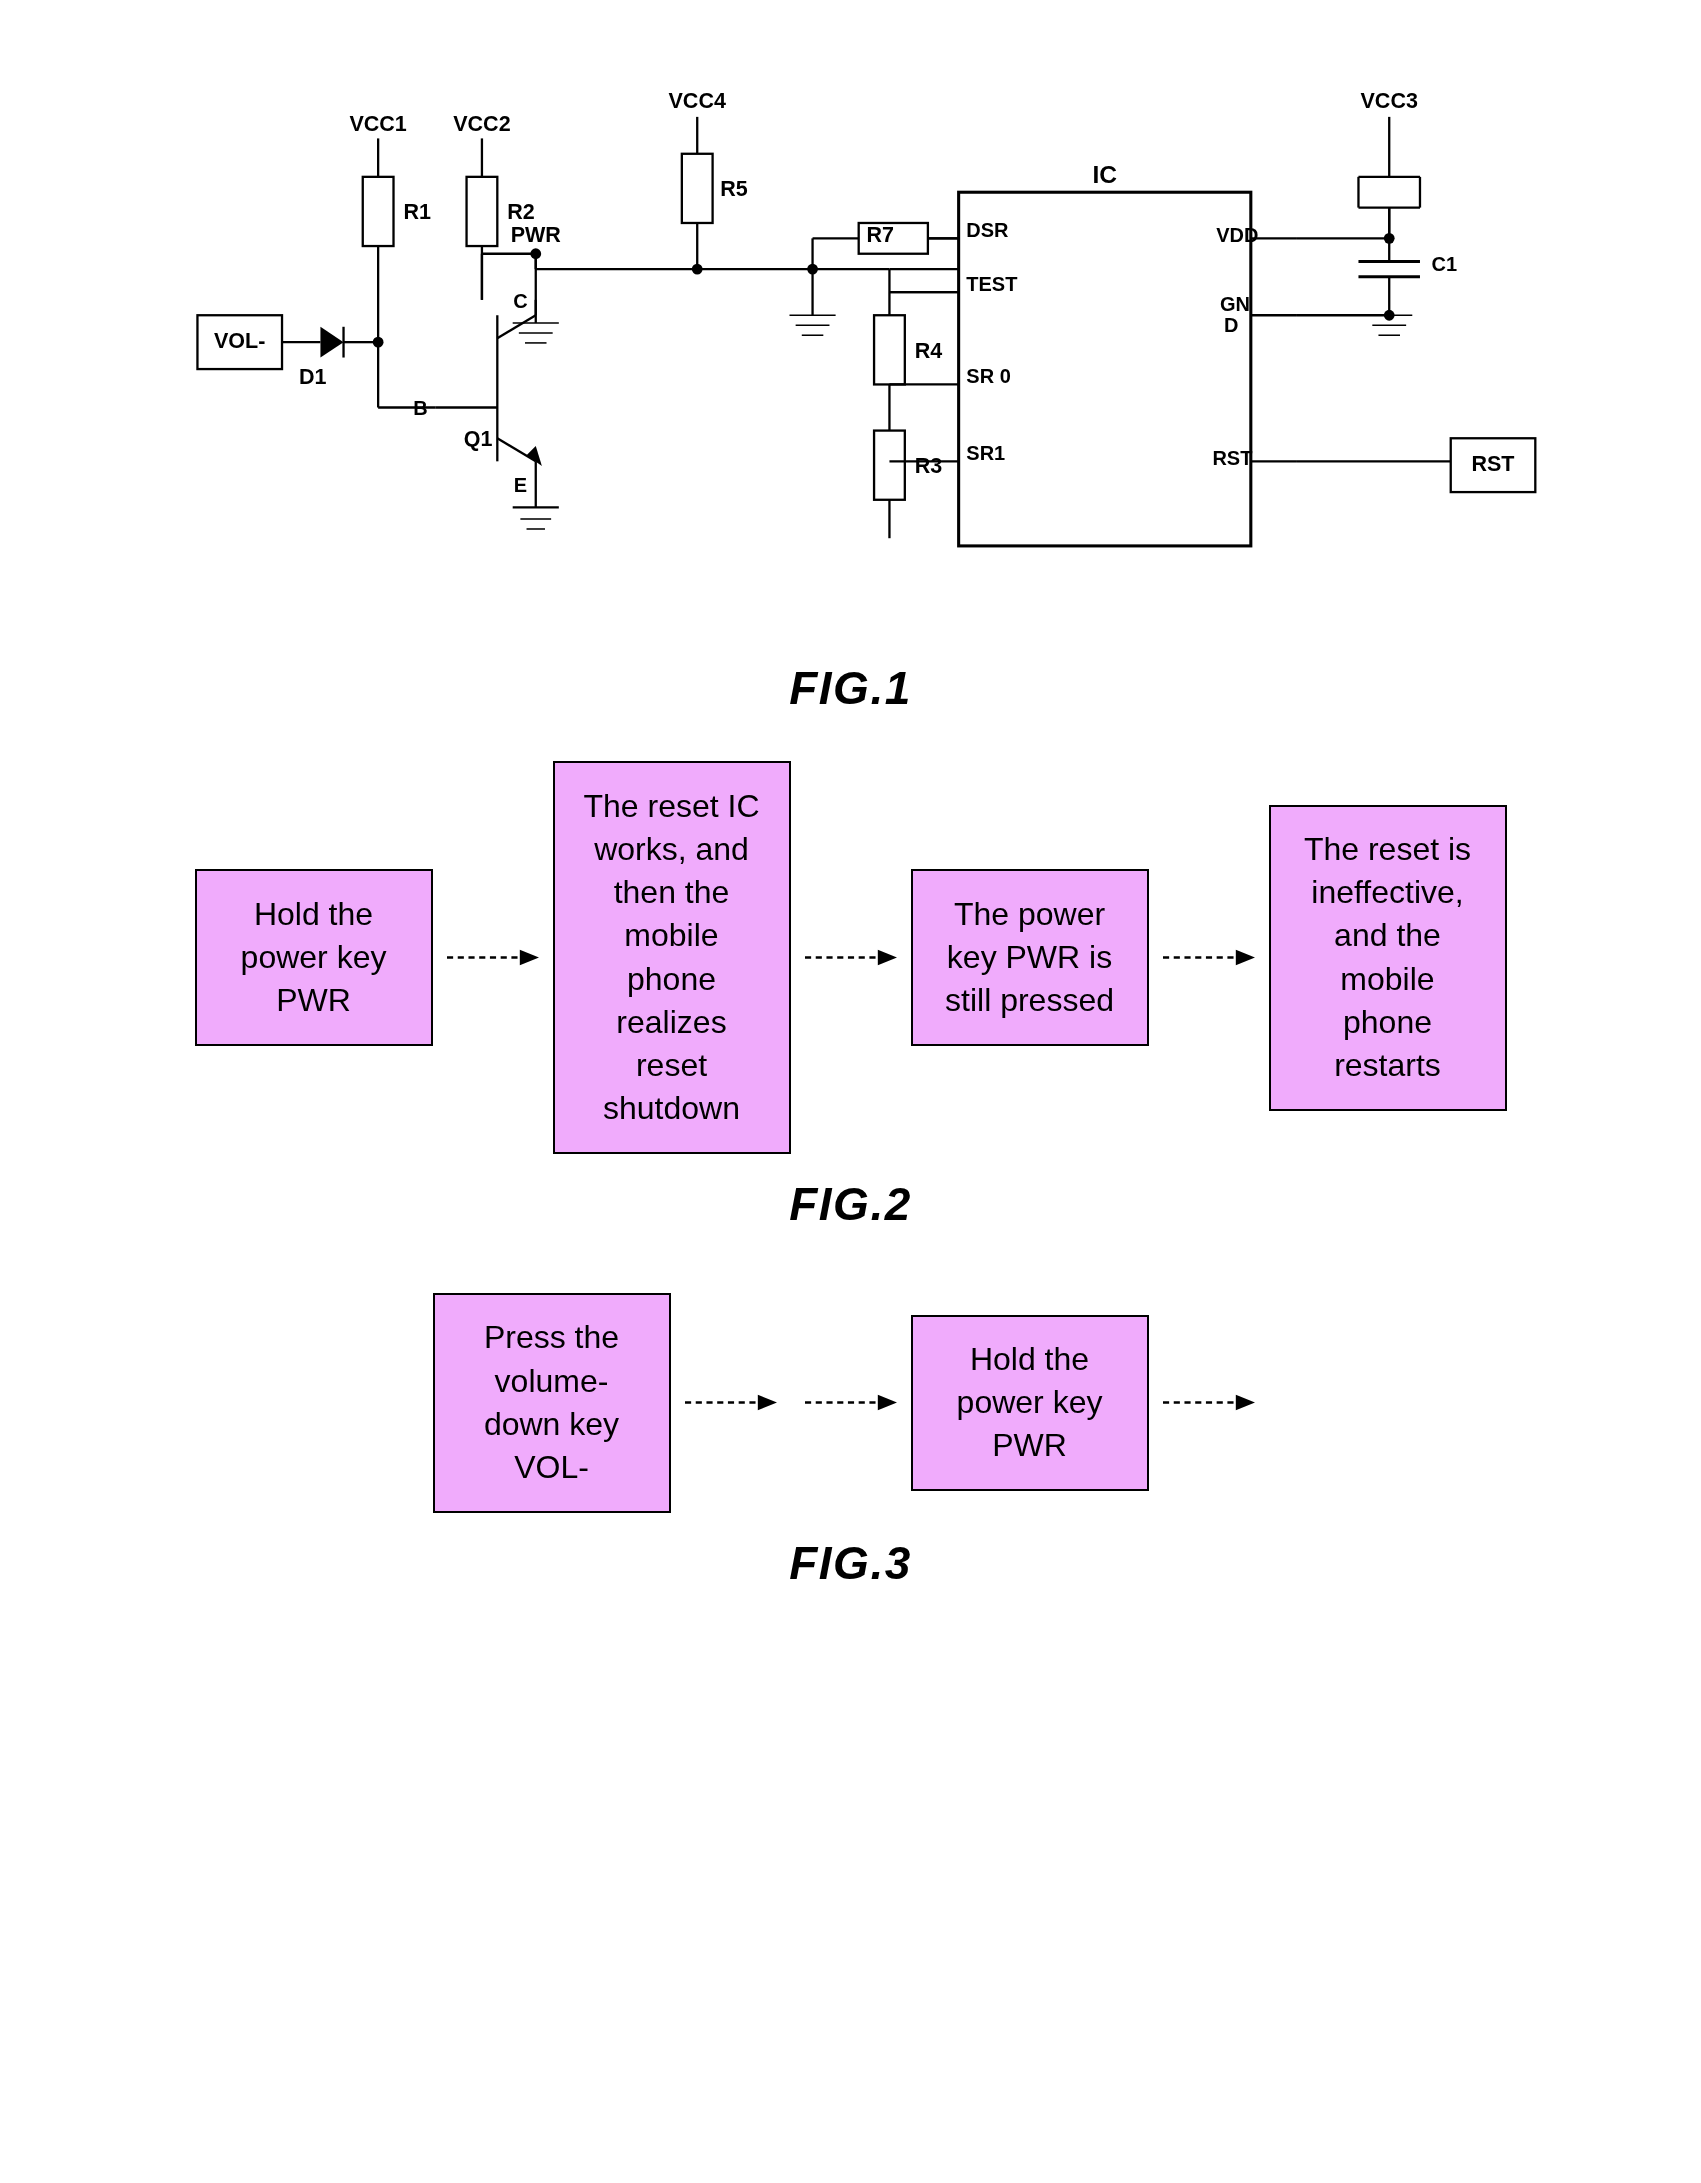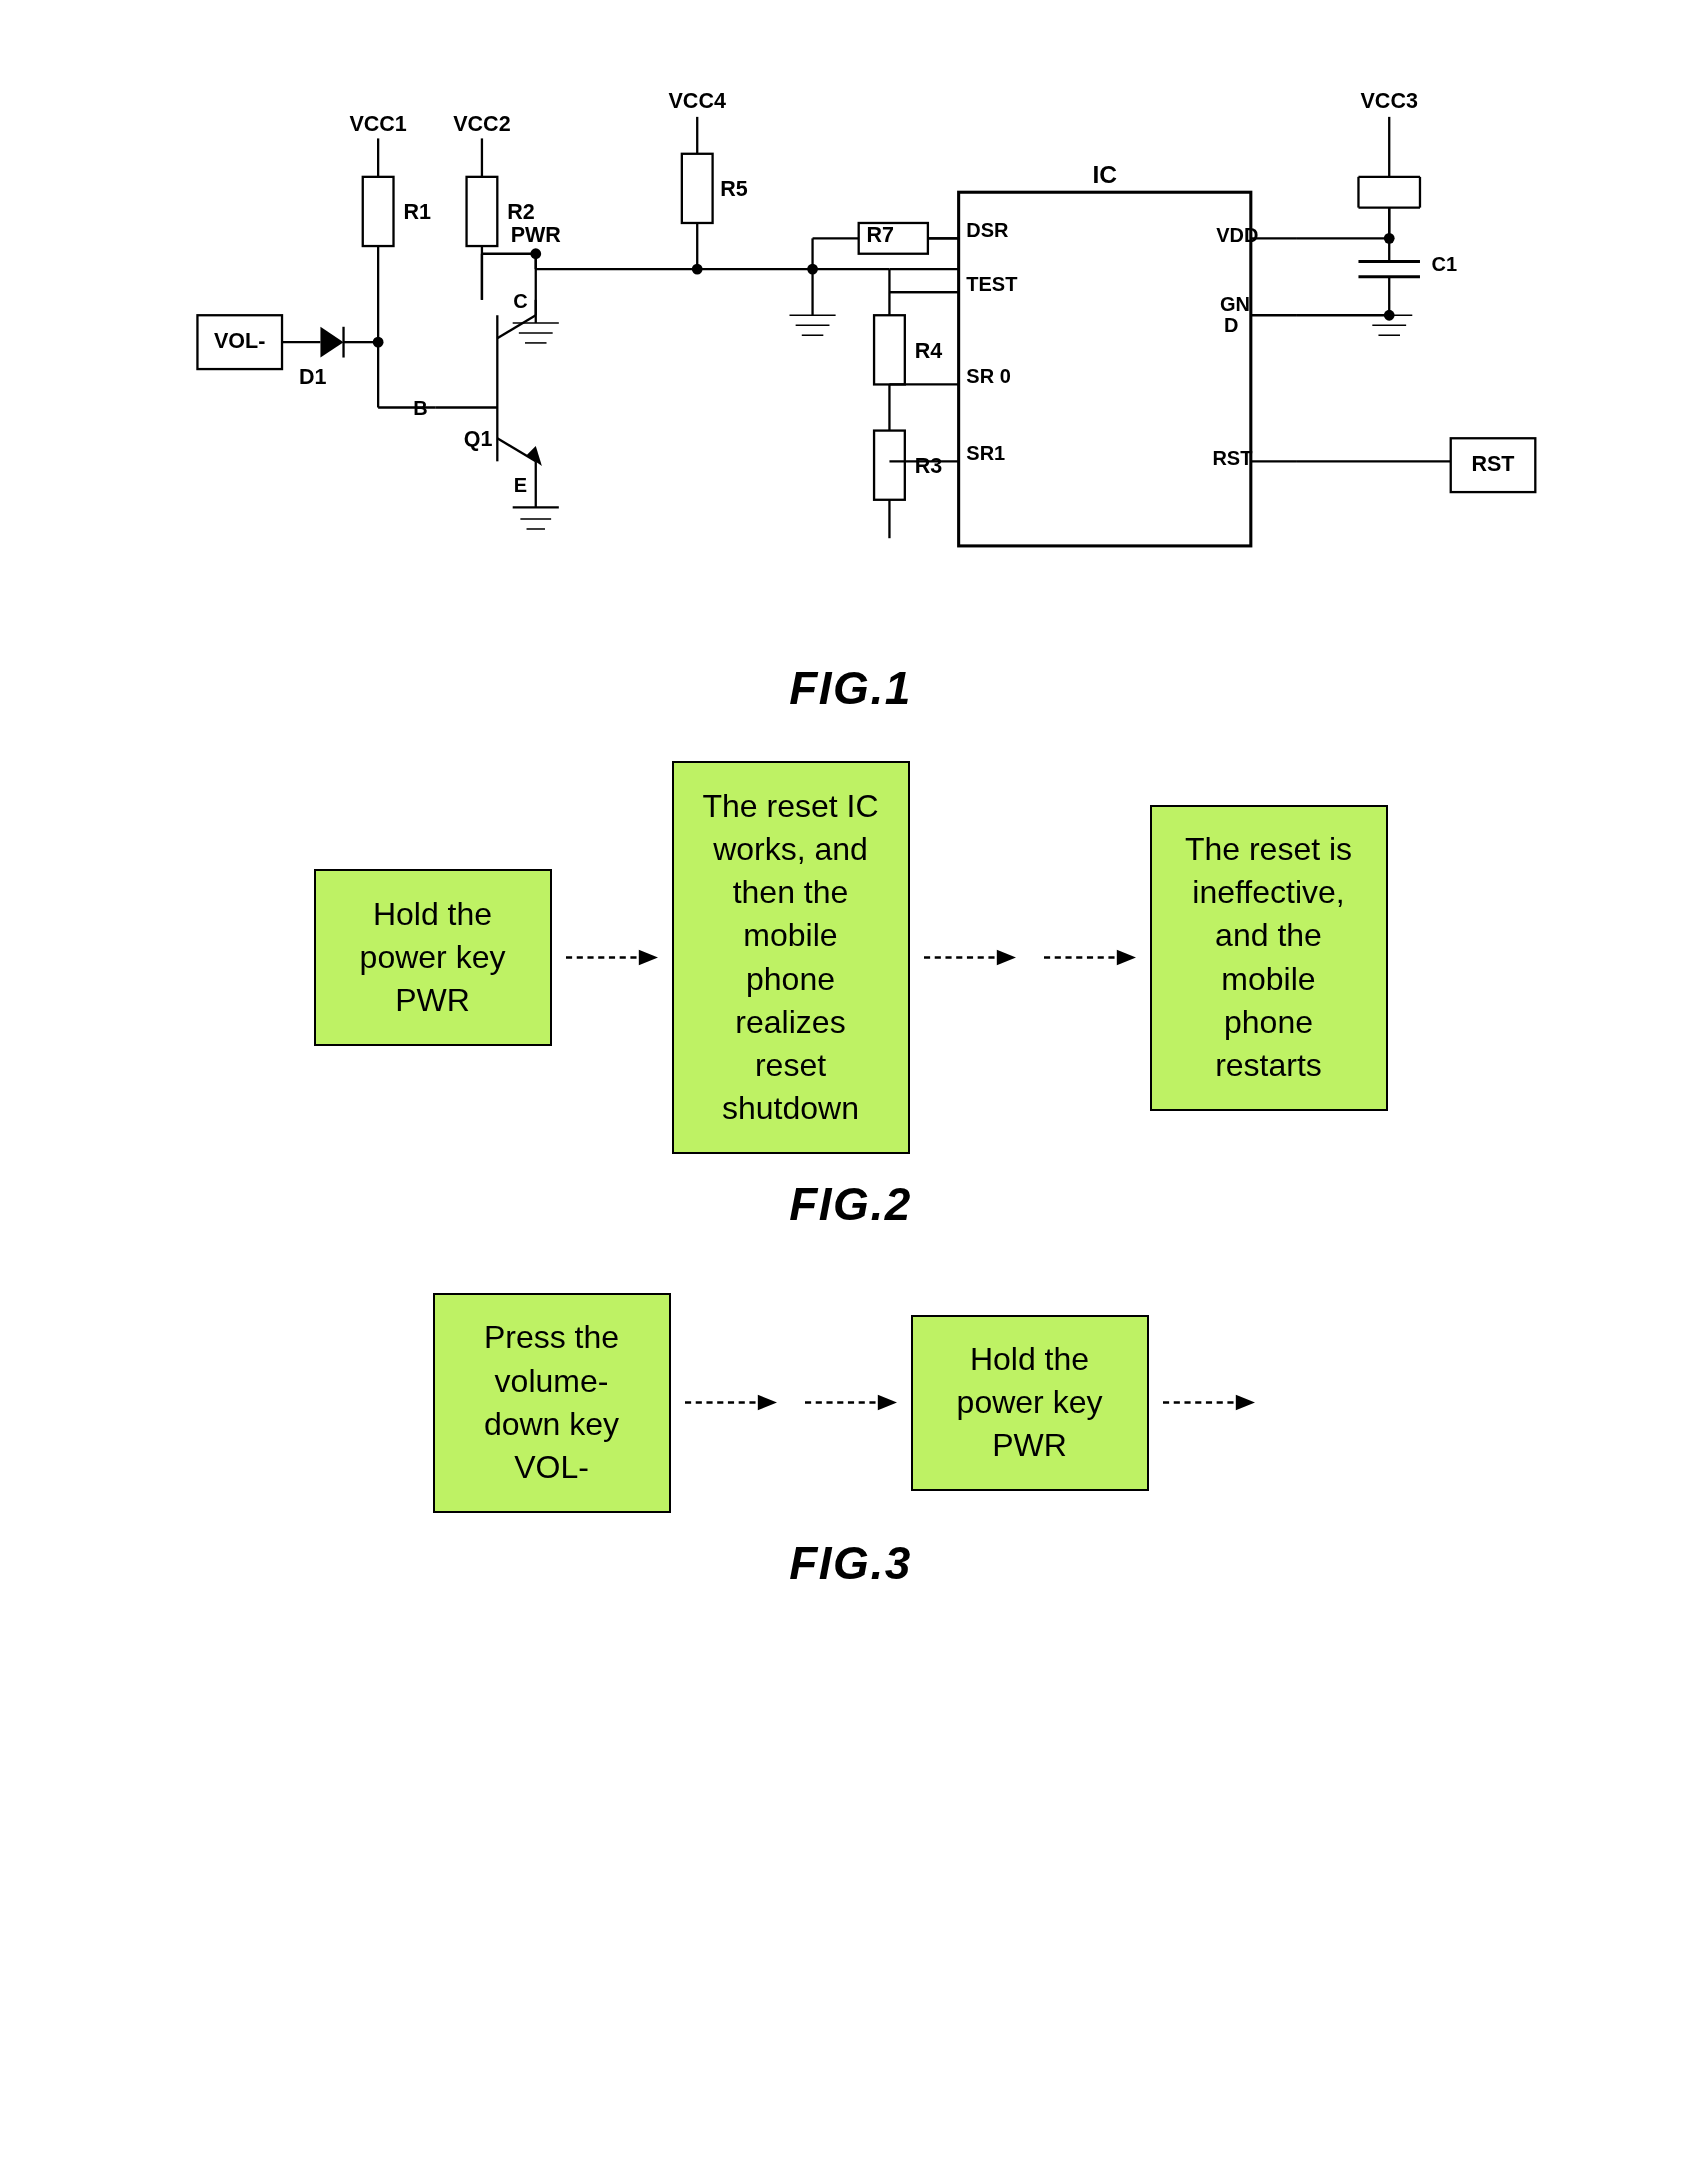--- a/index.html
+++ b/index.html
@@ -46,21 +46,21 @@
       margin-bottom: 7.7px;
     }
     .flow-box {
       border: 2.3px solid #000;
       padding: 21.5px 26px;
       min-width: 185px;
       max-width: 238px;
       text-align: center;
       font-size: 32px;
       line-height: 1.35;
-      background: #bef264;
+      background: #f0abfc;
     }
     .flow-arrow {
       display: flex;
       align-items: center;
       margin: 0 14px;
     }
     .flow-arrow svg {
       width: 92px;
       height: 31px;
     }
@@ -265,20 +265,23 @@
       <span>The reset IC works, and then the mobile phone realizes reset shutdown</span>
     </div>
 
     <div class="flow-arrow">
       <svg viewBox="0 0 120 40" xmlns="http://www.w3.org/2000/svg">
         <line x1="0" y1="20" x2="95" y2="20" stroke="black" stroke-width="3" stroke-dasharray="8,6"></line>
         <polygon points="95,10 120,20 95,30" fill="black"></polygon>
       </svg>
     </div>
 
+    <div class="flow-box">
+      <span>The power key PWR is still pressed</span>
+    </div>
 
     <div class="flow-arrow">
       <svg viewBox="0 0 120 40" xmlns="http://www.w3.org/2000/svg">
         <line x1="0" y1="20" x2="95" y2="20" stroke="black" stroke-width="3" stroke-dasharray="8,6"></line>
         <polygon points="95,10 120,20 95,30" fill="black"></polygon>
       </svg>
     </div>
 
     <div class="flow-box">
       <span>The reset is ineffective, and the mobile phone restarts</span>

